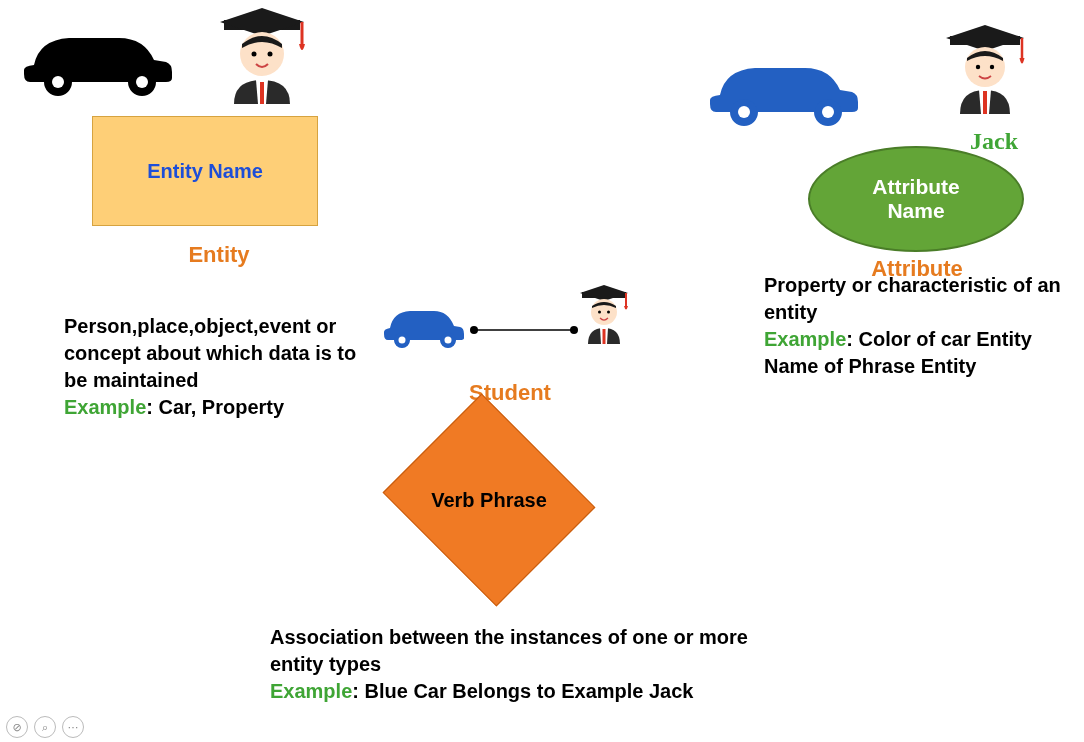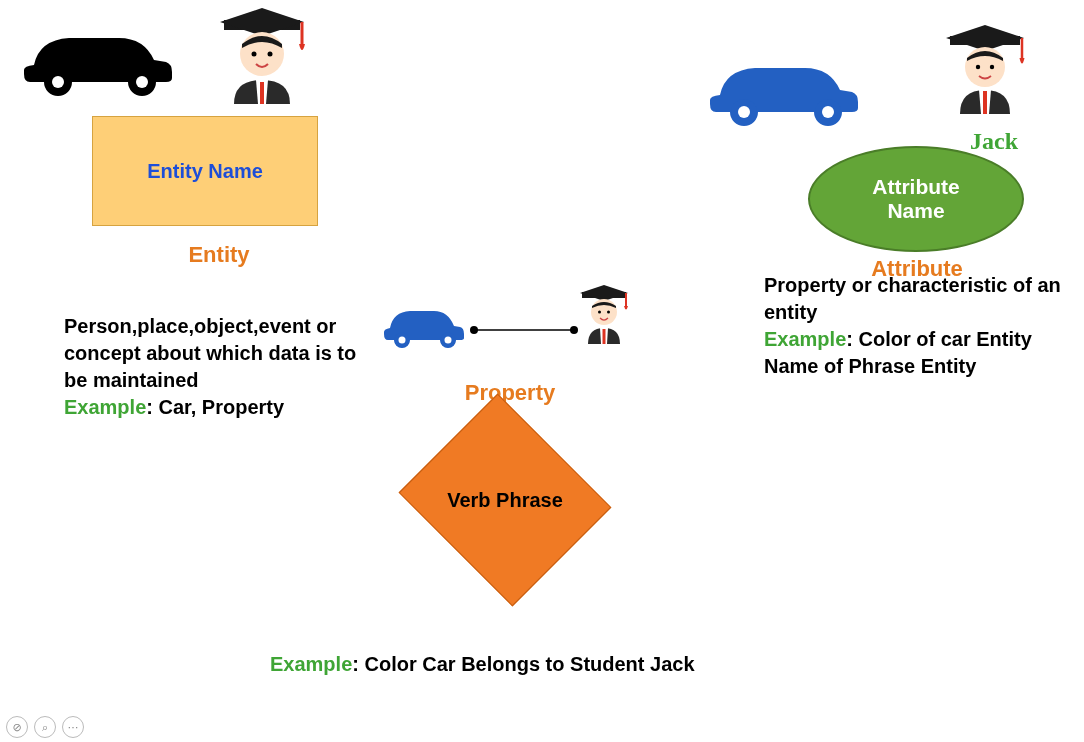--- a/index.html
+++ b/index.html
@@ -168,32 +168,32 @@
     <path d="M18 26 Q30 18 42 26 L42 28 Q30 22 18 28 Z" fill="#1a1a1a"></path>
     <circle cx="25.5" cy="32" r="1.5" fill="#000"></circle>
     <circle cx="34.5" cy="32" r="1.5" fill="#000"></circle>
     <path d="M26 38 Q30 42 34 38" stroke="#c44" stroke-width="1.2" fill="none"></path>
     <path d="M14 64 Q14 48 30 48 Q46 48 46 64 Z" fill="#2a2a2a"></path>
     <path d="M26 48 L34 48 L33 64 L27 64 Z" fill="#fff"></path>
     <path d="M28.5 49 L31.5 49 L31.5 64 L28.5 64 Z" fill="#d32"></path>
   </svg>
 </div>
 
-<div class="abs title-orange" style="left:450px; top:380px; width:120px;">Property</div>
-
-<div class="abs diamond-wrap" style="left:390px; top:420px;">
+<div class="abs title-orange" style="left:450px; top:380px; width:120px;">Student</div>
+
+<div class="abs diamond-wrap" style="left:374px; top:420px;">
   <div class="diamond"></div>
   <div class="diamond-label">
     <span>Verb Phrase</span>
   </div>
 </div>
 
 <div class="abs desc" style="left:270px; top:624px; width:500px;">
-  <br>
-  <span class="example-label">Example</span><span>: Color Car Belongs to Student Jack</span>
+  <span>Association between the instances of one or more entity types</span><br>
+  <span class="example-label">Example</span><span>: Blue Car Belongs to Example Jack</span>
 </div>
 
 <div class="abs" style="left:700px; top:40px;">
   <svg width="170" height="90" viewBox="0 0 170 90">
     <path d="M20 55 Q25 30 55 28 L105 28 Q130 28 140 50 L152 52 Q158 54 158 62 L158 68 Q158 72 152 72 L142 72 A14 14 0 1 1 114 72 L58 72 A14 14 0 1 1 30 72 L16 72 Q10 72 10 64 L10 60 Q10 56 20 55 Z" fill="#2360c2"></path>
     <circle cx="44" cy="72" r="13" fill="#2360c2"></circle>
     <circle cx="128" cy="72" r="13" fill="#2360c2"></circle>
     <circle cx="44" cy="72" r="6" fill="#fff"></circle>
     <circle cx="128" cy="72" r="6" fill="#fff"></circle>
   </svg>

